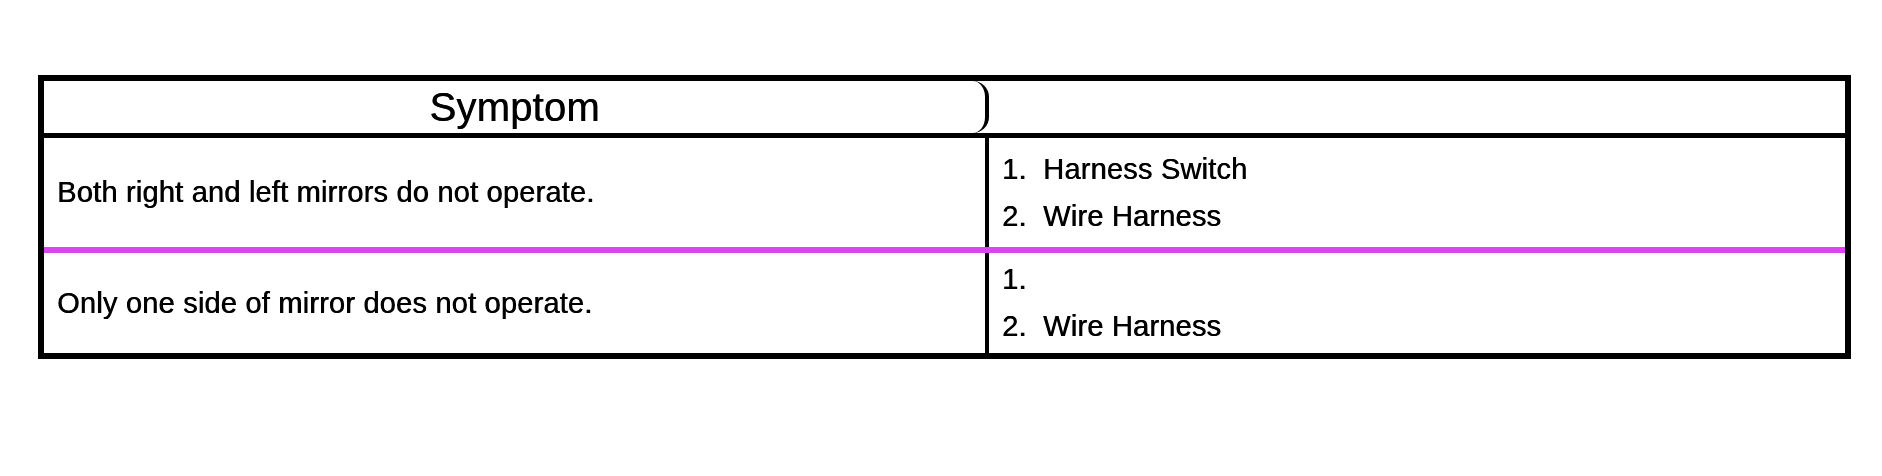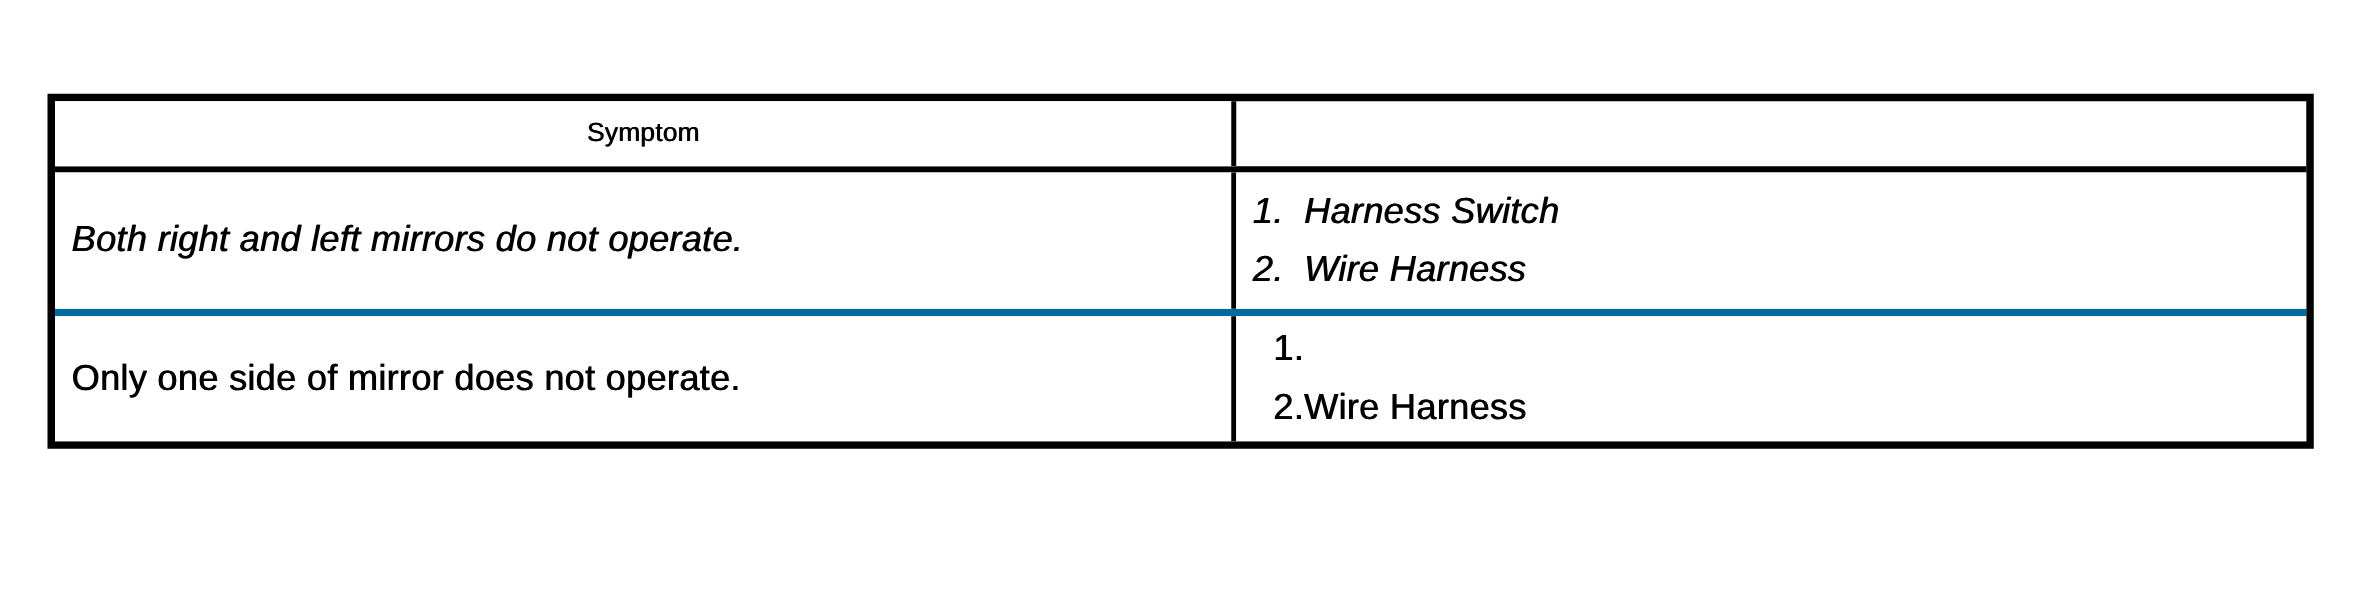--- a/index.html
+++ b/index.html
@@ -33,39 +33,38 @@
   .trow {
     display: grid;
     grid-template-columns: 945px 1fr;
   }
   .trow.header-row {
     height: 52px;
     border-bottom: 5px solid #000000;
   }
   .trow.body-row-1 {
     height: 109px;
-    border-bottom: 6px solid #0369a1;
-    font-style: italic;
+    border-bottom: 6px solid #d946ef;
   }
   .trow.body-row-2 {
     height: 100px;
-    text-align: right;
   }
   .cell {
     box-sizing: border-box;
     background: #ffffff;
   }
   .cell.col-left {
     border-right: 4px solid #000000;
   }
   .header-cell {
     display: flex;
     align-items: center;
     justify-content: center;
-    font-size: 21px;
+    font-size: 40px;
+    border-radius: 16px;
   }
   .symptom-cell {
     display: flex;
     align-items: center;
     padding-left: 13px;
     font-size: 29px;
   }
   .suspect-cell {
     display: flex;
     flex-direction: column;

